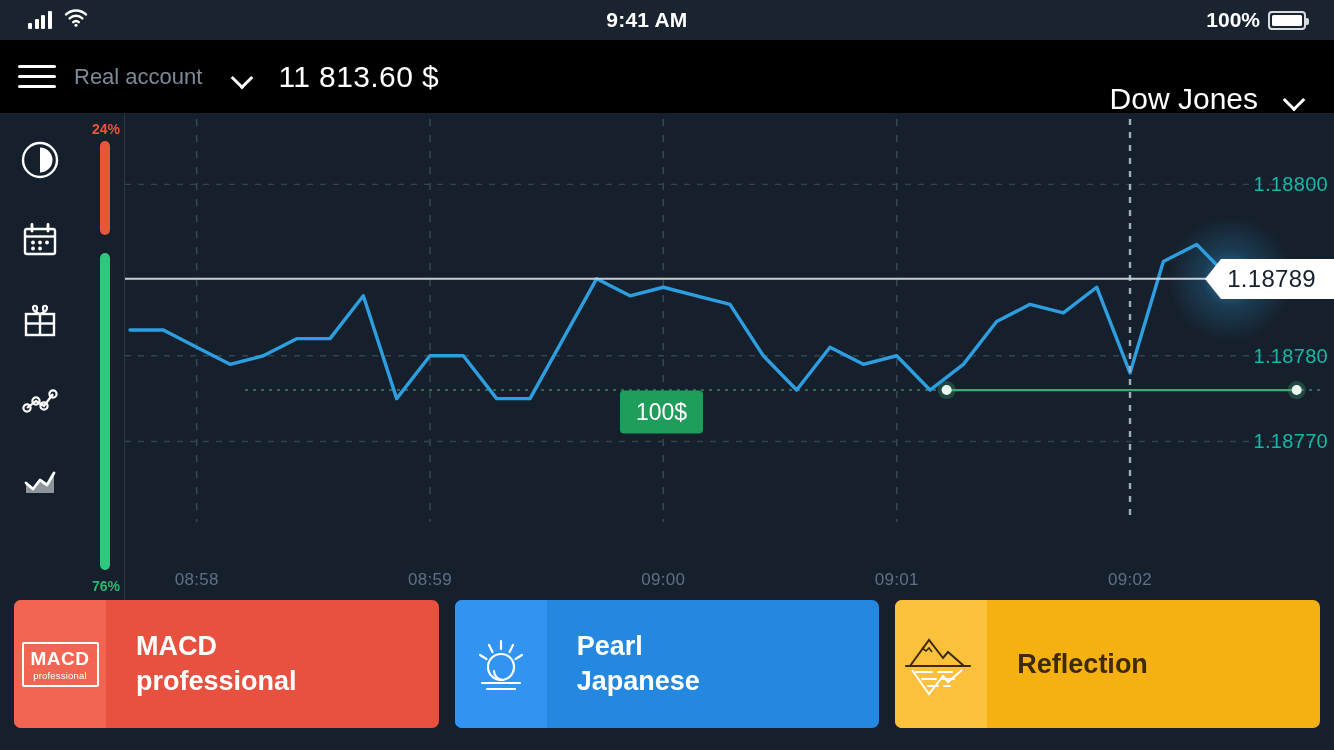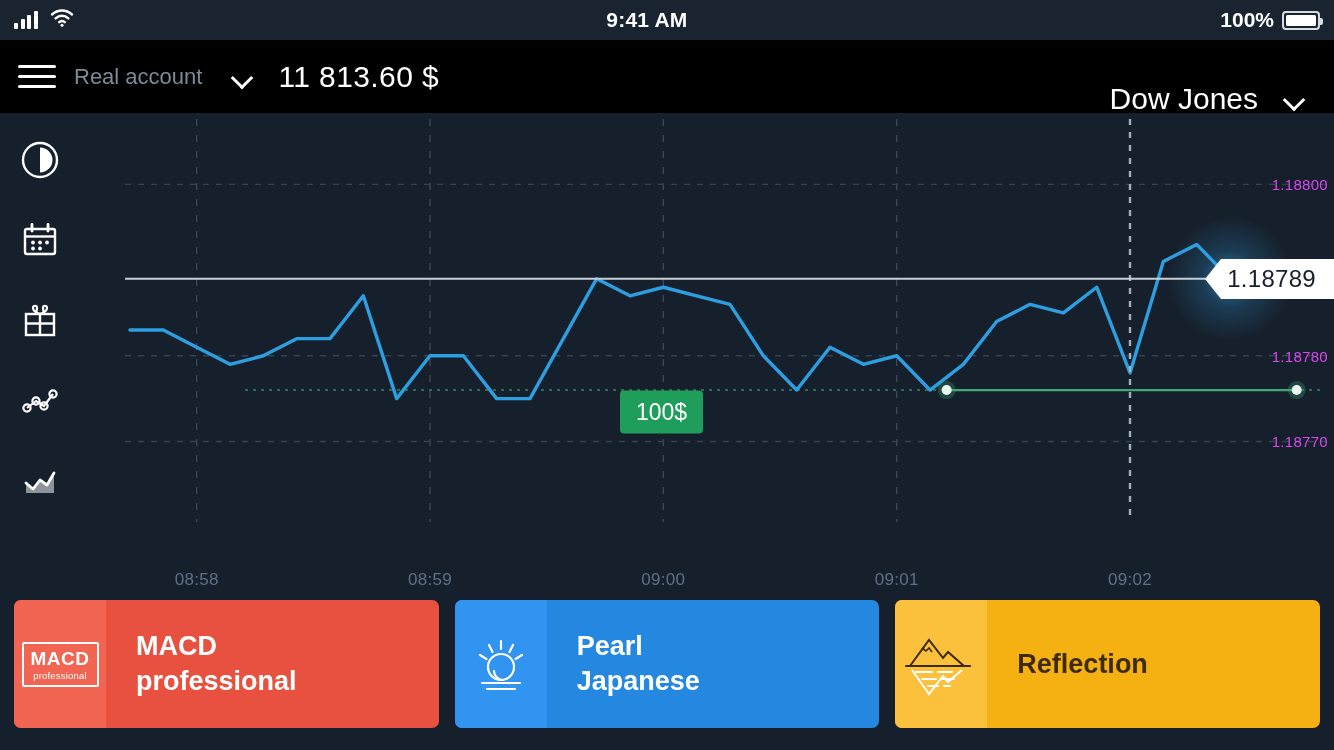--- a/index.html
+++ b/index.html
@@ -9,21 +9,21 @@
     font-family:"Liberation Sans", sans-serif;
     overflow:hidden;
   }
   #app { position:relative; width:1334px; height:750px; background:#16202c; }
 
   
   .statusbar {
     position:absolute; left:0; top:0; width:1334px; height:40px;
     background:#1a2430; color:#fff;
     display:flex; align-items:center; justify-content:space-between;
-    padding:0 14px;
+    padding:0 28px;
   }
   .sb-left { display:flex; align-items:center; gap:12px; }
   .sb-right { display:flex; align-items:center; gap:8px; }
   .sb-time { font-size:21px; font-weight:600; letter-spacing:.2px; }
   .sb-batt-text { font-size:21px; font-weight:600; }
   .bars { display:flex; align-items:flex-end; gap:2.5px; height:18px; }
   .bars i { display:block; width:4px; background:#fff; border-radius:1px; }
   .bars i:nth-child(1){height:6px;} .bars i:nth-child(2){height:10px;}
   .bars i:nth-child(3){height:14px;} .bars i:nth-child(4){height:18px;}
   .battery { width:38px; height:19px; border:2px solid #d9dde1; border-radius:4px;
@@ -65,21 +65,21 @@
   .sent-track { position:absolute; left:12px; top:28px; width:10px; bottom:30px; }
   .sent-red { position:absolute; left:0; top:0; width:10px; height:29%;
               background:#e8553c; border-radius:5px; }
   .sent-green { position:absolute; left:0; bottom:0; width:10px; height:68%;
               background:#33c47d; border-radius:5px; }
   .sent-div { position:absolute; left:36px; top:0; bottom:0; width:1px; background:#2a3644; }
 
   
   .chart { position:absolute; left:125px; top:113px; width:1209px; height:487px; }
   .chart svg { display:block; }
-  .ylab { position:absolute; right:6px; color:#d946ef; font-size:15px;
+  .ylab { position:absolute; right:6px; color:#14b8a6; font-size:20px;
           transform:translateY(-50%); letter-spacing:.3px; }
   .xlab { position:absolute; bottom:10px; color:#5d7086; font-size:17px;
           transform:translateX(-50%); letter-spacing:.3px; }
 
   .price-badge {
     position:absolute; right:0; height:22px; display:flex; align-items:center;
     transform:translateY(-50%);
   }
   .price-badge .tip {
     width:0;height:0;border-top:20px solid transparent;border-bottom:20px solid transparent;
@@ -205,20 +205,29 @@
       </svg>
     </span>
     <span class="rail-icon">
       <svg width="42" height="42" viewBox="0 0 42 42">
         <path d="M7 24 L14 30 L21 21 L28 26 L35 14 L35 34 L7 34 Z" fill="#8d949b"></path>
         <polyline points="7,24 14,30 21,21 28,26 35,14" fill="none" stroke="#fff" stroke-width="2.8" stroke-linejoin="round" stroke-linecap="round"></polyline>
       </svg>
     </span>
   </div>
 
+  <div class="sentiment">
+    <div class="sent-pct sent-up">24%</div>
+    <div class="sent-track">
+      <div class="sent-red" style="height: 22%; background: rgb(232, 85, 60);"></div>
+      <div class="sent-green" style="height: 74%; background: rgb(51, 196, 125);"></div>
+    </div>
+    <div class="sent-pct sent-dn">76%</div>
+    <div class="sent-div"></div>
+  </div>
 
   <div class="chart">
     <svg id="chart-svg" width="1209" height="487" viewBox="0 0 1209 487">
       <defs>
         <radialGradient id="glow">
           <stop offset="0%" stop-color="#4fb6f0" stop-opacity="0.65"></stop>
           <stop offset="45%" stop-color="#2d9fe0" stop-opacity="0.22"></stop>
           <stop offset="100%" stop-color="#2d9fe0" stop-opacity="0"></stop>
         </radialGradient>
         <linearGradient id="tradefade" x1="0" y1="0" x2="1" y2="0">

